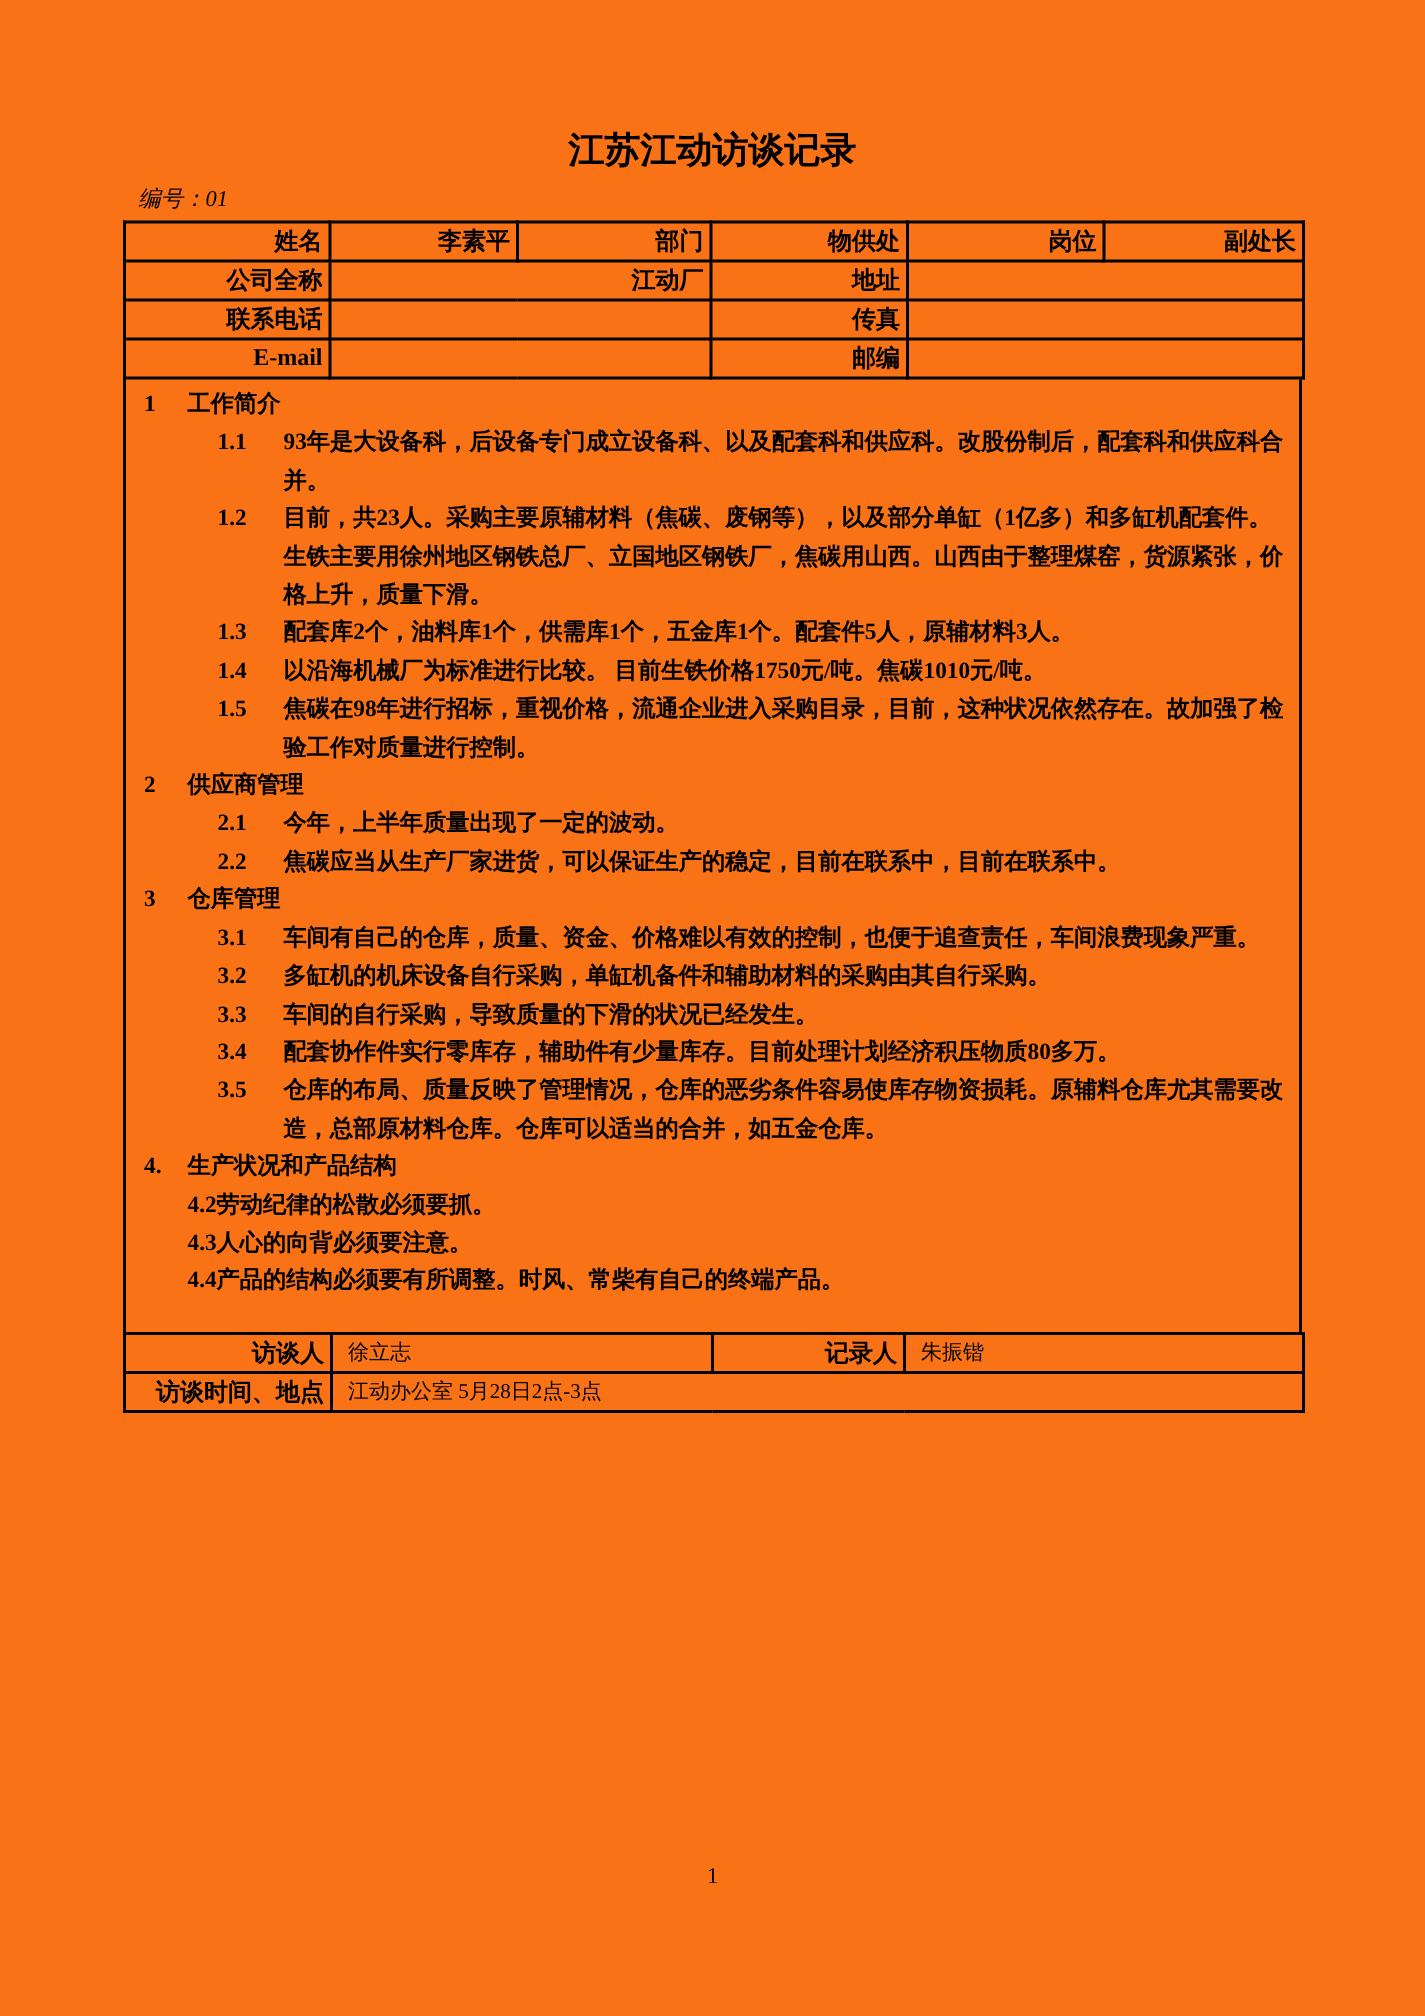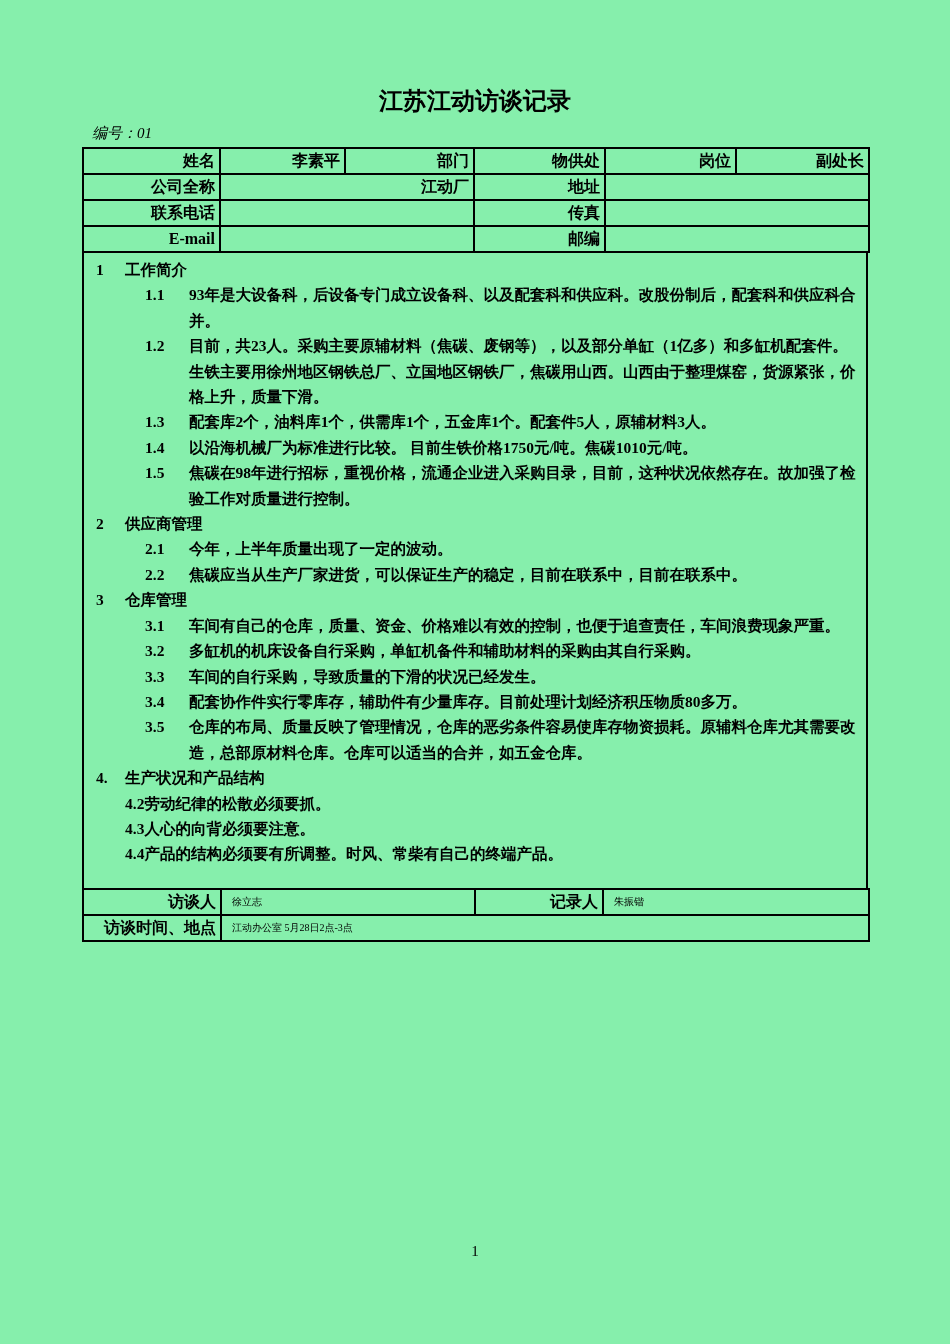--- a/index.html
+++ b/index.html
@@ -1,34 +1,34 @@
 <!DOCTYPE html>
 <html><head>
 <meta charset="utf-8">
 <style>
   html,body { margin:0; padding:0; background:#ffffff; }
   .page {
-    width:950px; height:1344px; position:relative; background:#86efac;
+    width:950px; height:1344px; position:relative; background:#f97316;
     font-family:"Liberation Serif","DejaVu Serif",serif; color:#000;
     overflow:hidden;
   }
   .title {
     padding-top:86px; text-align:center;
     font-size:24px; font-weight:bold; line-height:30px;
   }
   .doc-no { margin:7px 0 4px 92px; font-size:15px; line-height:20px;font-style:italic; }
 
   table.tbl { border-collapse:collapse; margin-left:82px; table-layout:fixed; }
   table.tbl td {
     border:2px solid #000; height:26px; box-sizing:border-box;
     font-size:16px; font-weight:bold; text-align:right;
     padding:0 4px; overflow:hidden; white-space:nowrap;
   }
   table.footer-tbl td.val {
-    font-weight:normal; text-align:left; padding-left:10px; font-size:10px;
+    font-weight:normal; text-align:left; padding-left:10px; font-size:14px;
   }
 
   .content-box {
     margin-left:82px; width:786px; height:635px; box-sizing:border-box;
     border-left:2px solid #000; border-right:2px solid #000;
     padding:4px 10px 0 12px;
     font-size:15.5px; line-height:25.4px; overflow:hidden;font-weight:bold;
   }
   .sec-head .sec-num { display:inline-block; width:29px; }
   .sub { margin-left:49px; padding-left:44px; text-indent:-44px; }

